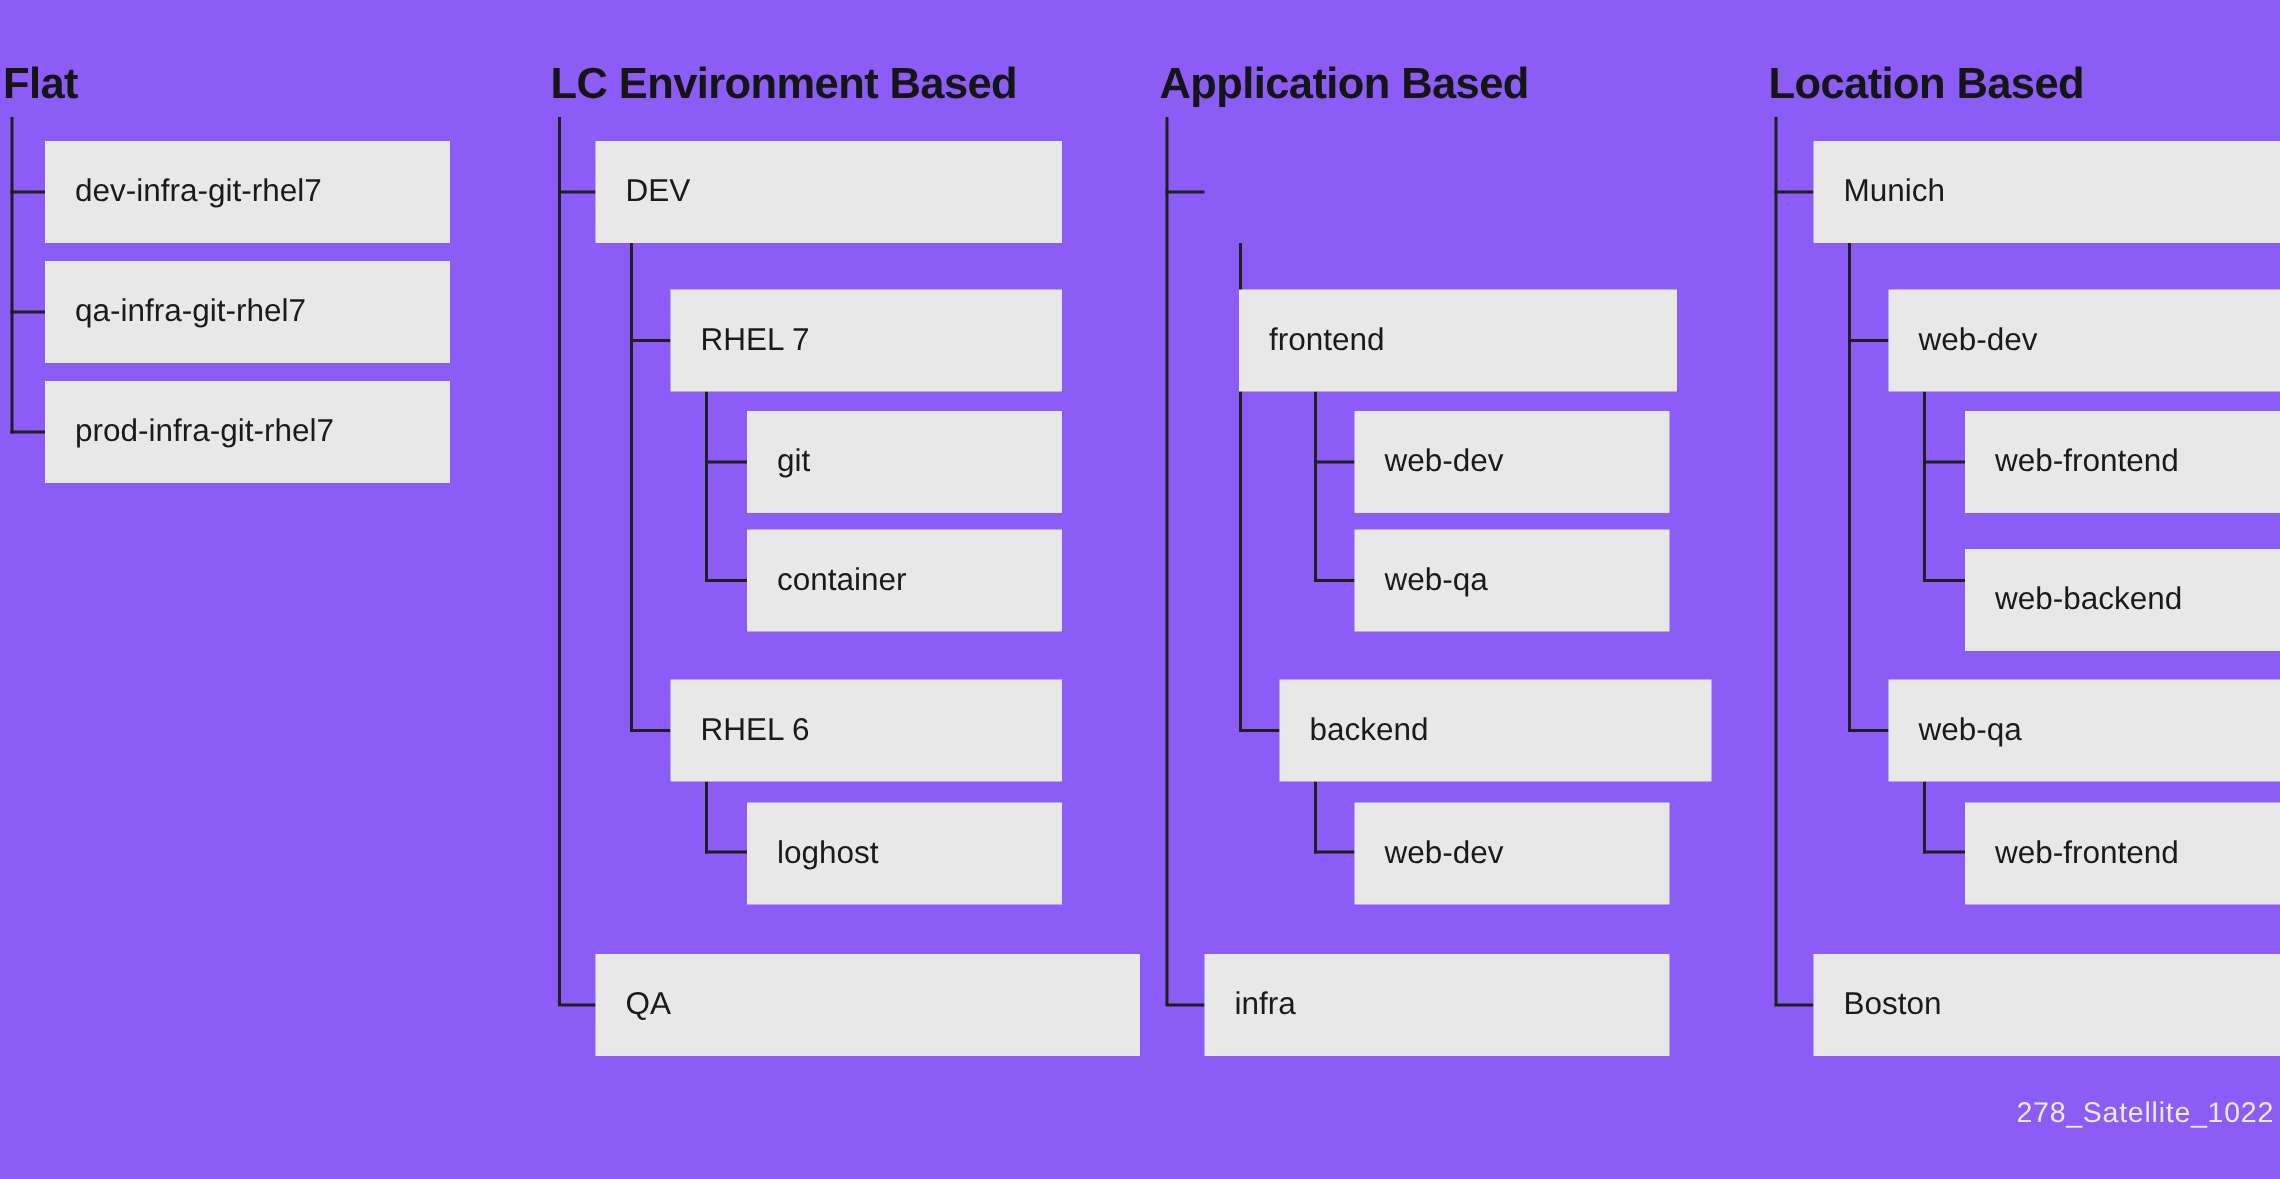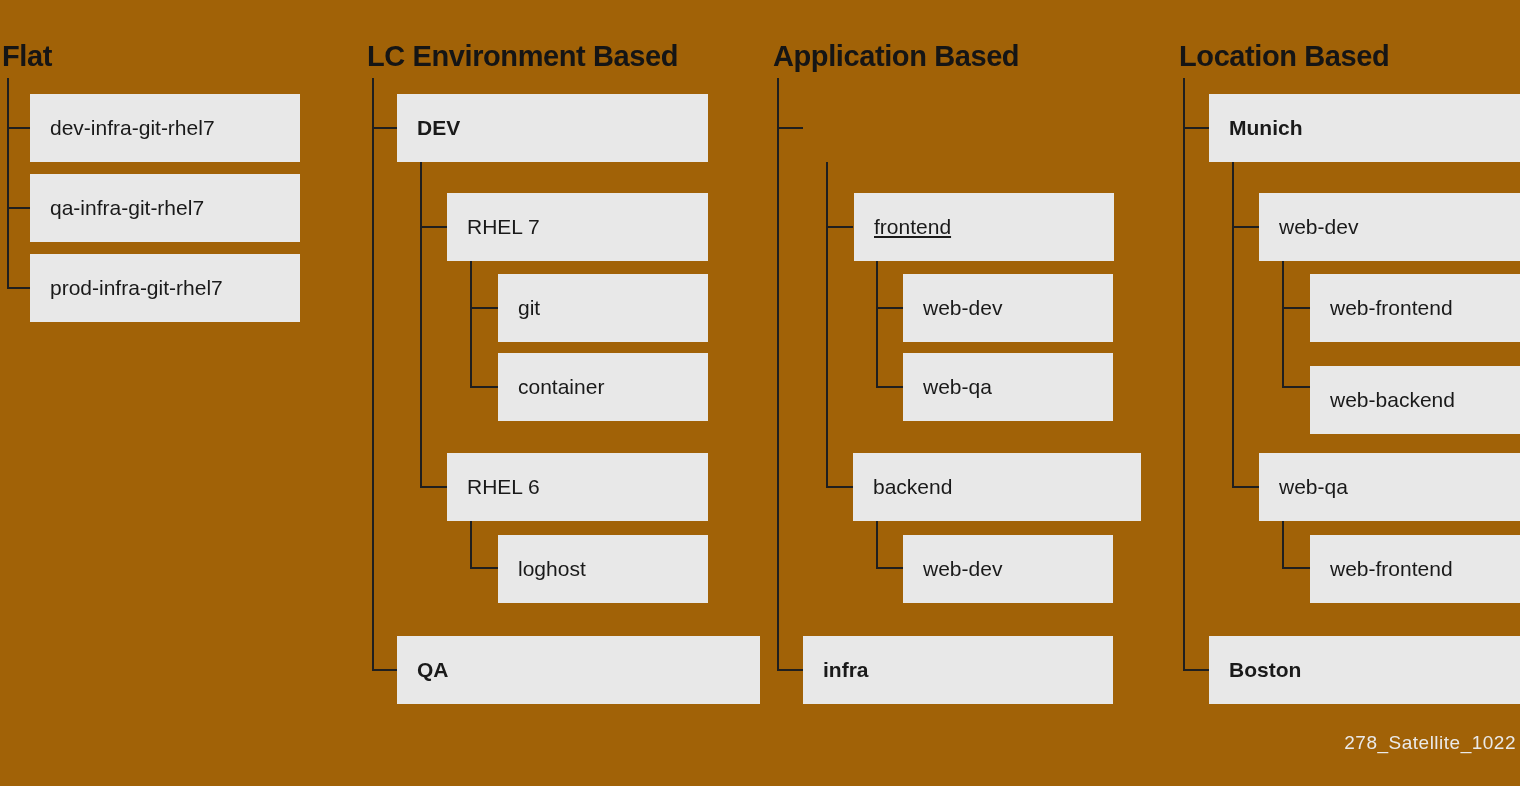--- a/index.html
+++ b/index.html
@@ -5,21 +5,21 @@
   html, body {
     margin: 0;
     padding: 0;
     background: #ffffff;
     font-family: "Liberation Sans", "DejaVu Sans", sans-serif;
   }
   #canvas {
     position: relative;
     width: 1520px;
     height: 786px;
-    background: #a16207;
+    background: #8b5cf6;
     overflow: hidden;
   }
   .tree-title {
     position: absolute;
     font-size: 29px;
     font-weight: 700;
     letter-spacing: -0.4px;
     color: #151515;
     white-space: nowrap;
   }
@@ -28,21 +28,21 @@
     height: 68px;
     background: #e8e8e8;
     display: flex;
     align-items: center;
     padding-left: 20px;
     box-sizing: border-box;
     font-size: 21px;
     color: #1a1a1a;
     white-space: nowrap;
   }
-  .node.lvl1 { font-weight: 700; }
+  .node.lvl1 { font-weight: 400; }
   .line {
     position: absolute;
     background: #1f1f1f;
   }
   .vline { width: 2px; }
   .hline { height: 2px; }
   .watermark {
     position: absolute;
     top: 732px;
     right: 4px;
@@ -90,21 +90,21 @@
   <div class="line hline" style="left:777px; top:127px; width:26px;"></div>
   <div class="line hline" style="left:777px; top:669px; width:26px;"></div>
   <div class="line vline" style="left:826px; top:162px; height:326px;"></div>
   <div class="line hline" style="left:826px; top:226px; width:27px;"></div>
   <div class="line hline" style="left:826px; top:486px; width:27px;"></div>
   <div class="line vline" style="left:876px; top:261px; height:127px;"></div>
   <div class="line hline" style="left:876px; top:307px; width:27px;"></div>
   <div class="line hline" style="left:876px; top:386px; width:27px;"></div>
   <div class="line vline" style="left:876px; top:521px; height:48px;"></div>
   <div class="line hline" style="left:876px; top:567px; width:27px;"></div>
-  <div class="node" style="left:854px; top:193px; width:260px;text-decoration:underline;">frontend</div>
+  <div class="node" style="left:826px; top:193px; width:292px;">frontend</div>
   <div class="node" style="left:903px; top:274px; width:210px;">web-dev</div>
   <div class="node" style="left:903px; top:353px; width:210px;">web-qa</div>
   <div class="node" style="left:853px; top:453px; width:288px;">backend</div>
   <div class="node" style="left:903px; top:535px; width:210px;">web-dev</div>
   <div class="node lvl1" style="left:803px; top:636px; width:310px;">infra</div>
 
   <div class="tree-title" style="left:1179px; top:40px;">Location Based</div>
   <div class="line vline" style="left:1183px; top:78px; height:592px;"></div>
   <div class="line hline" style="left:1183px; top:127px; width:26px;"></div>
   <div class="line hline" style="left:1183px; top:669px; width:26px;"></div>

